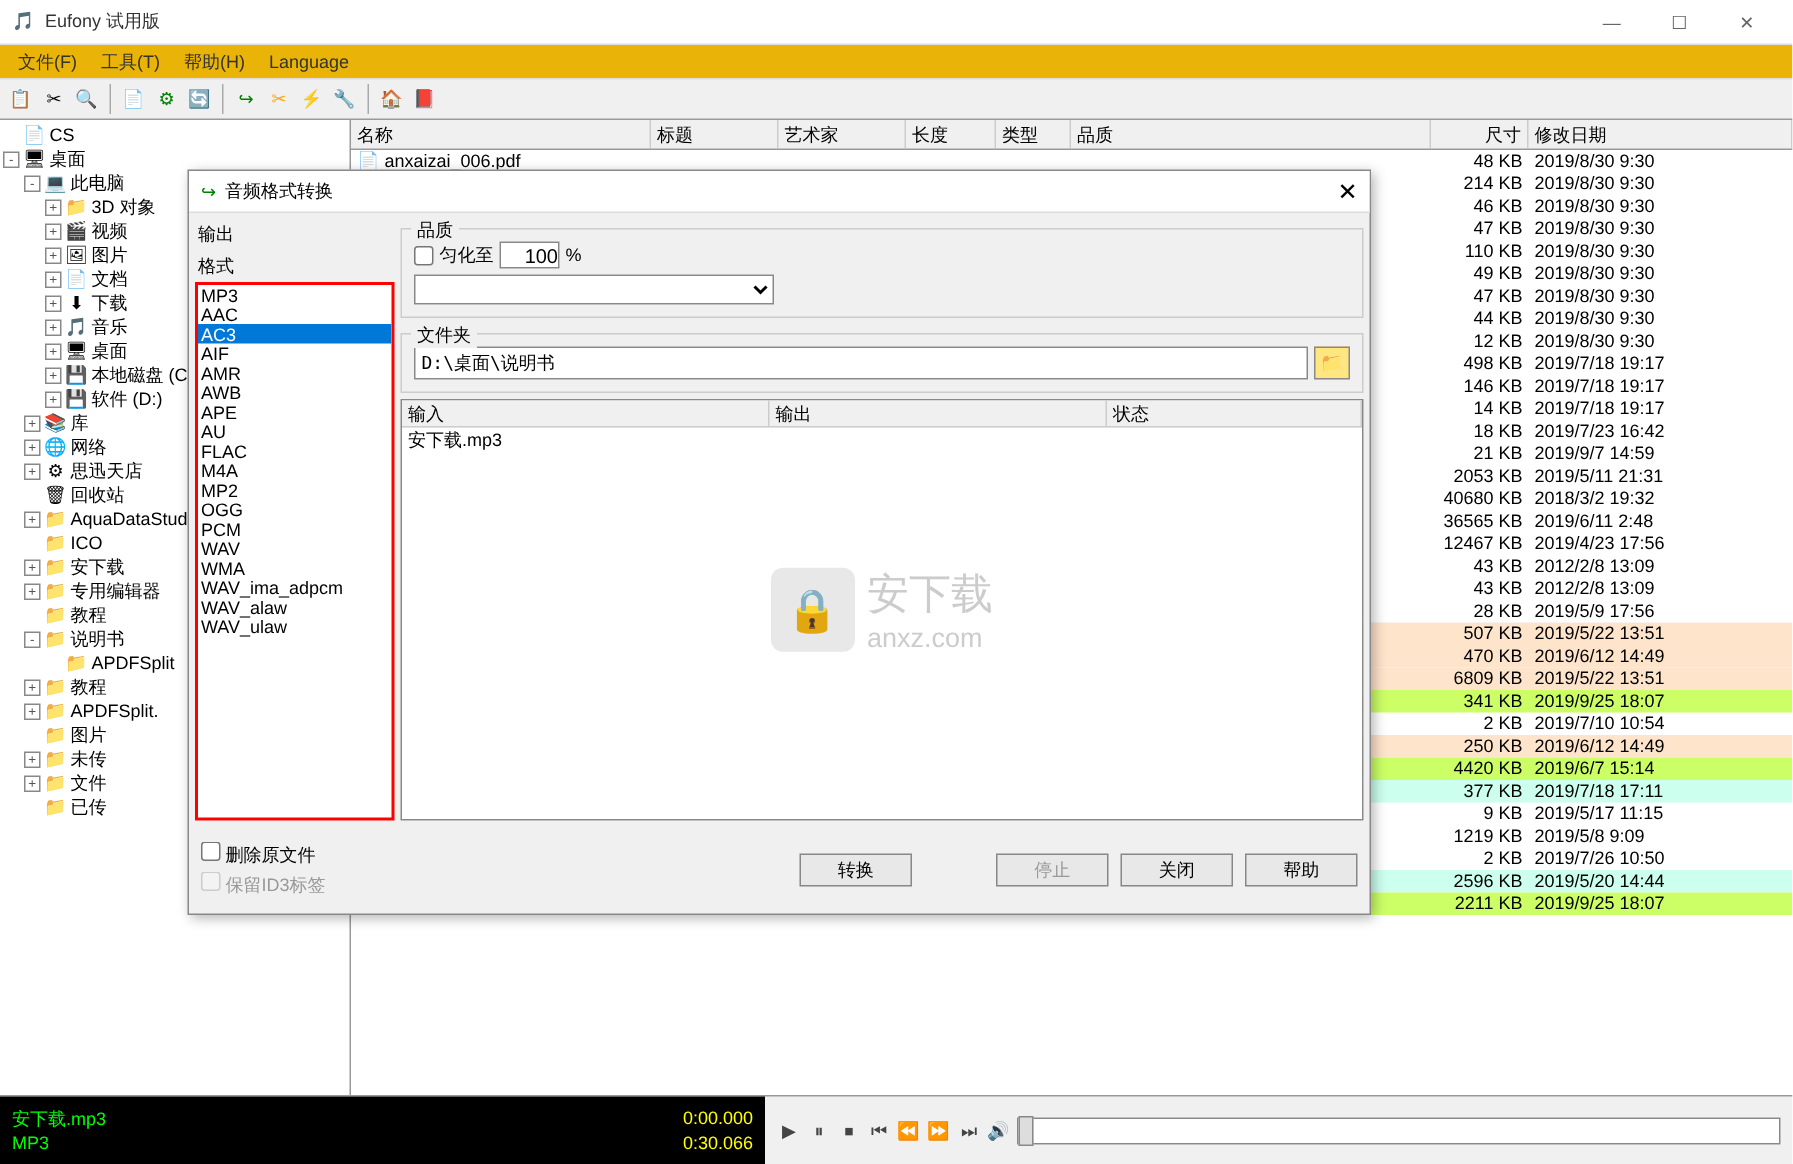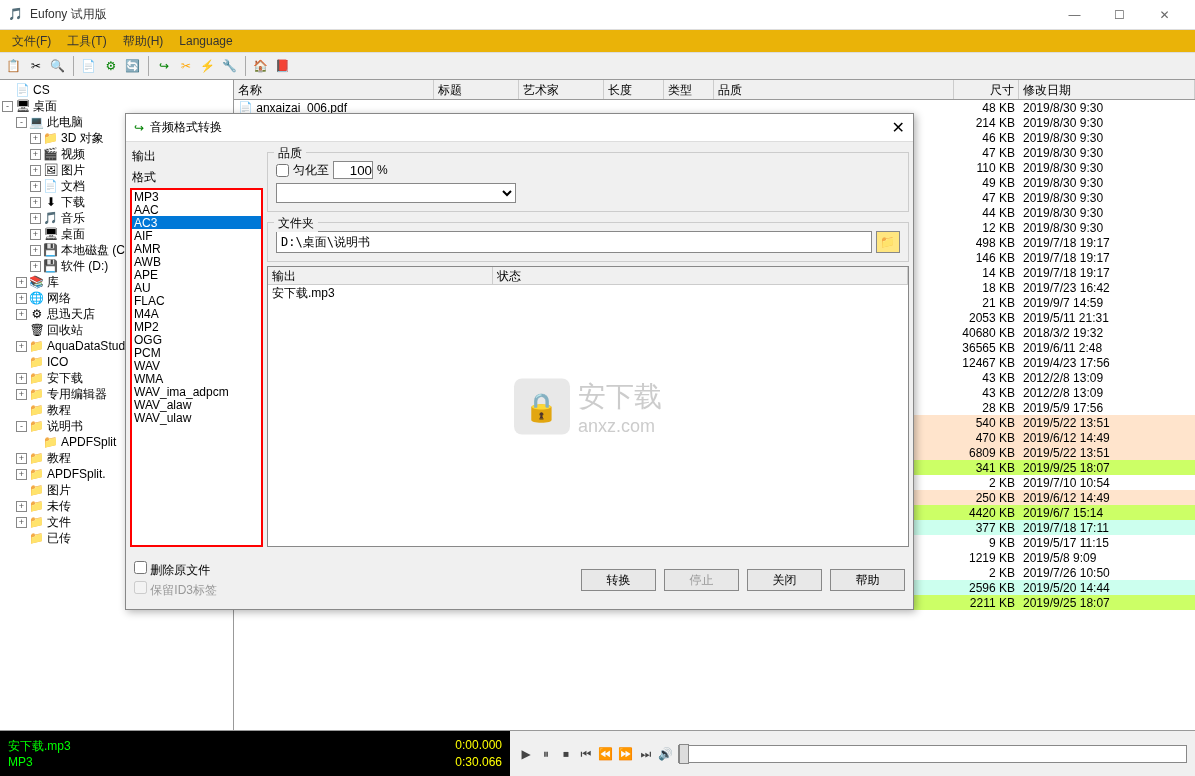--- a/index.html
+++ b/index.html
@@ -17,21 +17,21 @@
 .main { display: flex; height: calc(100% - 30px - 22px - 28px - 46px); }
 .tree { width: 234px; border-right: 1px solid #999; overflow: hidden; background: #fff; padding: 2px; font-size: 12px; }
 .tree .node { display: flex; align-items: center; height: 16px; white-space: nowrap; }
 .tree .exp { width: 11px; height: 11px; border: 1px solid #888; display: inline-flex; align-items: center; justify-content: center; font-size: 9px; line-height: 1; margin-right: 2px; color: #555; }
 .tree .noexp { width: 13px; display: inline-block; }
 .tree .ticon { width: 16px; height: 14px; display: inline-flex; align-items: center; justify-content: center; margin-right: 2px; }
 .content { flex: 1; display: flex; flex-direction: column; position: relative; }
 .filehead { height: 20px; background: #f0f0f0; border-bottom: 1px solid #999; display: flex; }
 .filehead .col { border-right: 1px solid #ccc; padding: 2px 4px; font-size: 12px; }
 .filelist { flex: 1; overflow: hidden; font-family: "SimSun", monospace; font-size: 12px; }
-.filerow { height: 15px; display: flex; align-items: center; }
+.filerow { height: 15px; display: flex; }
 .filerow .c { padding: 0 4px; overflow: hidden; white-space: nowrap; }
 .dialog { position: absolute; left: 125px; top: 113px; width: 789px; height: 497px; background: #f0f0f0; border: 1px solid #888; box-shadow: 2px 2px 8px rgba(0,0,0,0.3); z-index: 100; display: flex; flex-direction: column; }
 .dialog .dtitle { height: 28px; background: #fff; display: flex; align-items: center; padding: 0 8px; border-bottom: 1px solid #ddd; }
 .dialog .dtitle .dt { flex: 1; }
 .dialog .dbody { flex: 1; display: flex; padding: 4px; gap: 4px; }
 .dialog .left { width: 133px; display: flex; flex-direction: column; }
 .dialog .left .label { font-size: 12px; padding: 2px; }
 .dialog .formatbox { flex: 1; border: 2px solid red; background: #fff; overflow: auto; font-family: "SimSun", monospace; font-size: 12px; }
 .dialog .formatbox .fmt { padding: 0 2px; height: 13px; }
 .dialog .formatbox .fmt.sel { background: #0078d7; color: #fff; }
@@ -47,21 +47,21 @@
 .dialog .iobox { flex: 1; border: 1px solid #888; background: #fff; display: flex; flex-direction: column; }
 .dialog .iohead { height: 18px; background: #f0f0f0; border-bottom: 1px solid #ccc; display: flex; }
 .dialog .iohead .ic { border-right: 1px solid #ccc; padding: 1px 4px; font-size: 12px; }
 .dialog .iolist { flex: 1; font-family: "SimSun", monospace; font-size: 12px; padding: 0; }
 .dialog .iolist .irow { padding: 0 4px; }
 .dialog .dfooter { padding: 8px; display: flex; align-items: center; }
 .dialog .dfooter .checks { flex: 1; }
 .dialog .dfooter .checks label { display: block; font-size: 12px; margin: 2px 0; }
 .dialog .dfooter .btns { display: flex; gap: 8px; }
 .dialog .dfooter .btn { width: 75px; height: 22px; border: 1px solid #888; background: #e8e8e8; font-size: 12px; }
-.dialog .dfooter .btn:disabled { color: #999; }
+.dialog .dfooter .btn:disabled { color: #999; margin-left: 48px; }
 .watermark { position: absolute; left: 50%; top: 50%; transform: translate(-50%, -50%); color: #ddd; font-size: 32px; pointer-events: none; display: flex; align-items: center; gap: 8px; }
 .watermark .wlock { width: 56px; height: 56px; background: #e8e8e8; border-radius: 8px; display: flex; align-items: center; justify-content: center; }
 .bottombar { height: 46px; background: #f0f0f0; border-top: 1px solid #999; display: flex; }
 .bottombar .status { width: 510px; background: #000; color: #0f0; font-family: monospace; font-size: 12px; padding: 4px 8px; display: flex; flex-direction: column; justify-content: center; }
 .bottombar .status .srow { display: flex; justify-content: space-between; }
 .bottombar .player { flex: 1; display: flex; align-items: center; padding: 0 8px; gap: 4px; }
 .bottombar .pbtn { width: 16px; height: 16px; display: flex; align-items: center; justify-content: center; color: #444; }
 .bottombar .slider { flex: 1; height: 18px; background: #fff; border: 1px solid #888; position: relative; }
 .bottombar .slider .thumb { position: absolute; left: 0; top: -2px; width: 10px; height: 20px; background: #ddd; border: 1px solid #888; }
 .hl-yellow { background: #ccff66 !important; }
@@ -476,21 +476,21 @@
           <div class="c" style="width:65px;text-align:right">28 KB</div>
           <div class="c" style="flex:1">2019/5/9 17:56</div>
         </div>
         <div class="filerow hl-peach">
           <div class="c" style="width:200px">📄 </div>
           <div class="c" style="width:85px"></div>
           <div class="c" style="width:85px"></div>
           <div class="c" style="width:60px;text-align:right"></div>
           <div class="c" style="width:50px"></div>
           <div class="c" style="width:240px"></div>
-          <div class="c" style="width:65px;text-align:right">540 KB</div>
+          <div class="c" style="width:65px;text-align:right">507 KB</div>
           <div class="c" style="flex:1">2019/5/22 13:51</div>
         </div>
         <div class="filerow hl-peach">
           <div class="c" style="width:200px">📄 </div>
           <div class="c" style="width:85px"></div>
           <div class="c" style="width:85px"></div>
           <div class="c" style="width:60px;text-align:right"></div>
           <div class="c" style="width:50px"></div>
           <div class="c" style="width:240px"></div>
           <div class="c" style="width:65px;text-align:right">470 KB</div>
@@ -656,20 +656,21 @@
       </div>
       <div class="group">
         <span class="glabel">文件夹</span>
         <div class="pathrow">
           <input class="pathinput" value="D:\桌面\说明书" style="">
           <div class="folderbtn">📁</div>
         </div>
       </div>
       <div class="iobox" style="position:relative">
         <div class="iohead">
+          <div class="ic" style="width:245px">输入</div>
           <div class="ic" style="width:225px">输出</div>
           <div class="ic" style="flex:1">状态</div>
         </div>
         <div class="iolist">
           <div class="irow">安下载.mp3</div>
         </div>
         <div class="watermark">
           <div class="wlock">
               <span style="font-size:28px;color:#ccc">🔒</span>
             </div>

